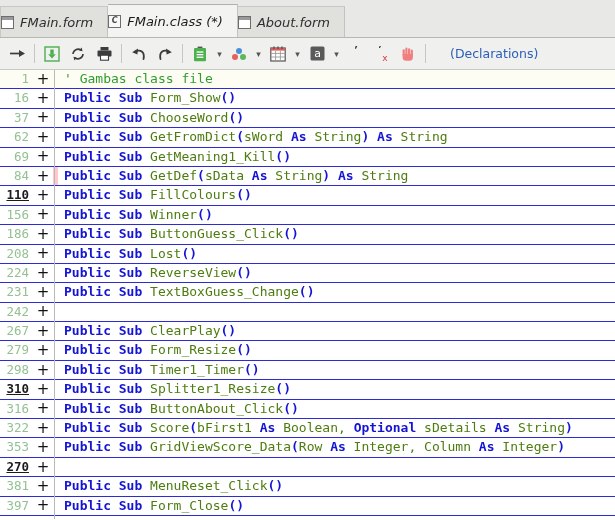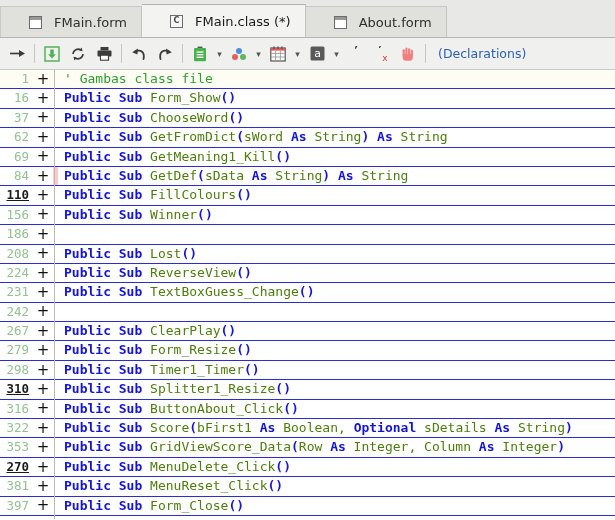--- a/index.html
+++ b/index.html
@@ -22,30 +22,31 @@
     display: flex;
     align-items: flex-end;
     border-bottom: 1px solid #b6b6b2;
     position: relative;
     box-sizing: border-box;
   }
   .tab {
     height: 31px;
     display: flex;
     align-items: center;
-    gap: 12px;
-    padding: 0 14px 0 28px;
+    gap: 6px;
+    padding: 0 14px 0 0;
     box-sizing: border-box;
     background: #e0e0dd;
     border-right: 1px solid #c2c2be;
     border-top: 1px solid #c8c8c4;
     font-size: 13px;
     color: #2e2e2e;
     position: relative;
     white-space: nowrap;
+    font-style: italic;
   }
   .tab:first-child { border-left: 1px solid #c8c8c4; }
   .tab.active {
     background: #f3f3f1;
     border-top: 1px solid #b0b0ac;
     height: 33px;
     color: #1a1a1a;
   }
   .tab-icon-form {
     width: 13px; height: 13px;
@@ -103,21 +104,21 @@
     flex: none;
   }
   .tb-caret {
     width: 13px; height: 26px;
     display: flex; align-items: center; justify-content: center;
     flex: none;
     font-size: 9px;
     color: #555;
   }
   .decl-label {
-    margin-left: 8px;
+    margin-left: 20px;
     font-size: 12.5px;
     color: #2b5fb8;
     font-family: "DejaVu Sans", sans-serif;
     white-space: nowrap;
     text-align: right;
   }
 
   
   .code-area {
     position: relative;
@@ -366,20 +367,21 @@
       <div class="row">
         <div class="lineno">156</div>
         <div class="plus">+</div>
         <div class="marker"></div>
         <div class="code"><span class="kw">Public Sub </span><span class="id">Winner</span><span class="punc">()</span></div>
       </div>
       <div class="row">
         <div class="lineno">186</div>
         <div class="plus">+</div>
         <div class="marker"></div>
+        <div class="code"><span class="kw">Public Sub </span><span class="id">ButtonGuess_Click</span><span class="punc">()</span></div>
       </div>
       <div class="row">
         <div class="lineno">208</div>
         <div class="plus">+</div>
         <div class="marker"></div>
         <div class="code"><span class="kw">Public Sub </span><span class="id">Lost</span><span class="punc">()</span></div>
       </div>
       <div class="row">
         <div class="lineno">224</div>
         <div class="plus">+</div>
@@ -436,21 +438,20 @@
       <div class="row">
         <div class="lineno">353</div>
         <div class="plus">+</div>
         <div class="marker"></div>
         <div class="code"><span class="kw">Public Sub </span><span class="id">GridViewScore_Data</span><span class="punc">(</span><span class="id">Row </span><span class="kw">As </span><span class="id">Integer, </span><span class="id">Column </span><span class="kw">As </span><span class="id">Integer</span><span class="punc">)</span></div>
       </div>
       <div class="row">
         <div class="lineno dark">270</div>
         <div class="plus">+</div>
         <div class="marker"></div>
-        <div class="code"><span class="kw">Public Sub </span><span class="id">MenuDelete_Click</span><span class="punc">()</span></div>
       </div>
       <div class="row">
         <div class="lineno">381</div>
         <div class="plus">+</div>
         <div class="marker"></div>
         <div class="code"><span class="kw">Public Sub </span><span class="id">MenuReset_Click</span><span class="punc">()</span></div>
       </div>
       <div class="row">
         <div class="lineno">397</div>
         <div class="plus">+</div>

